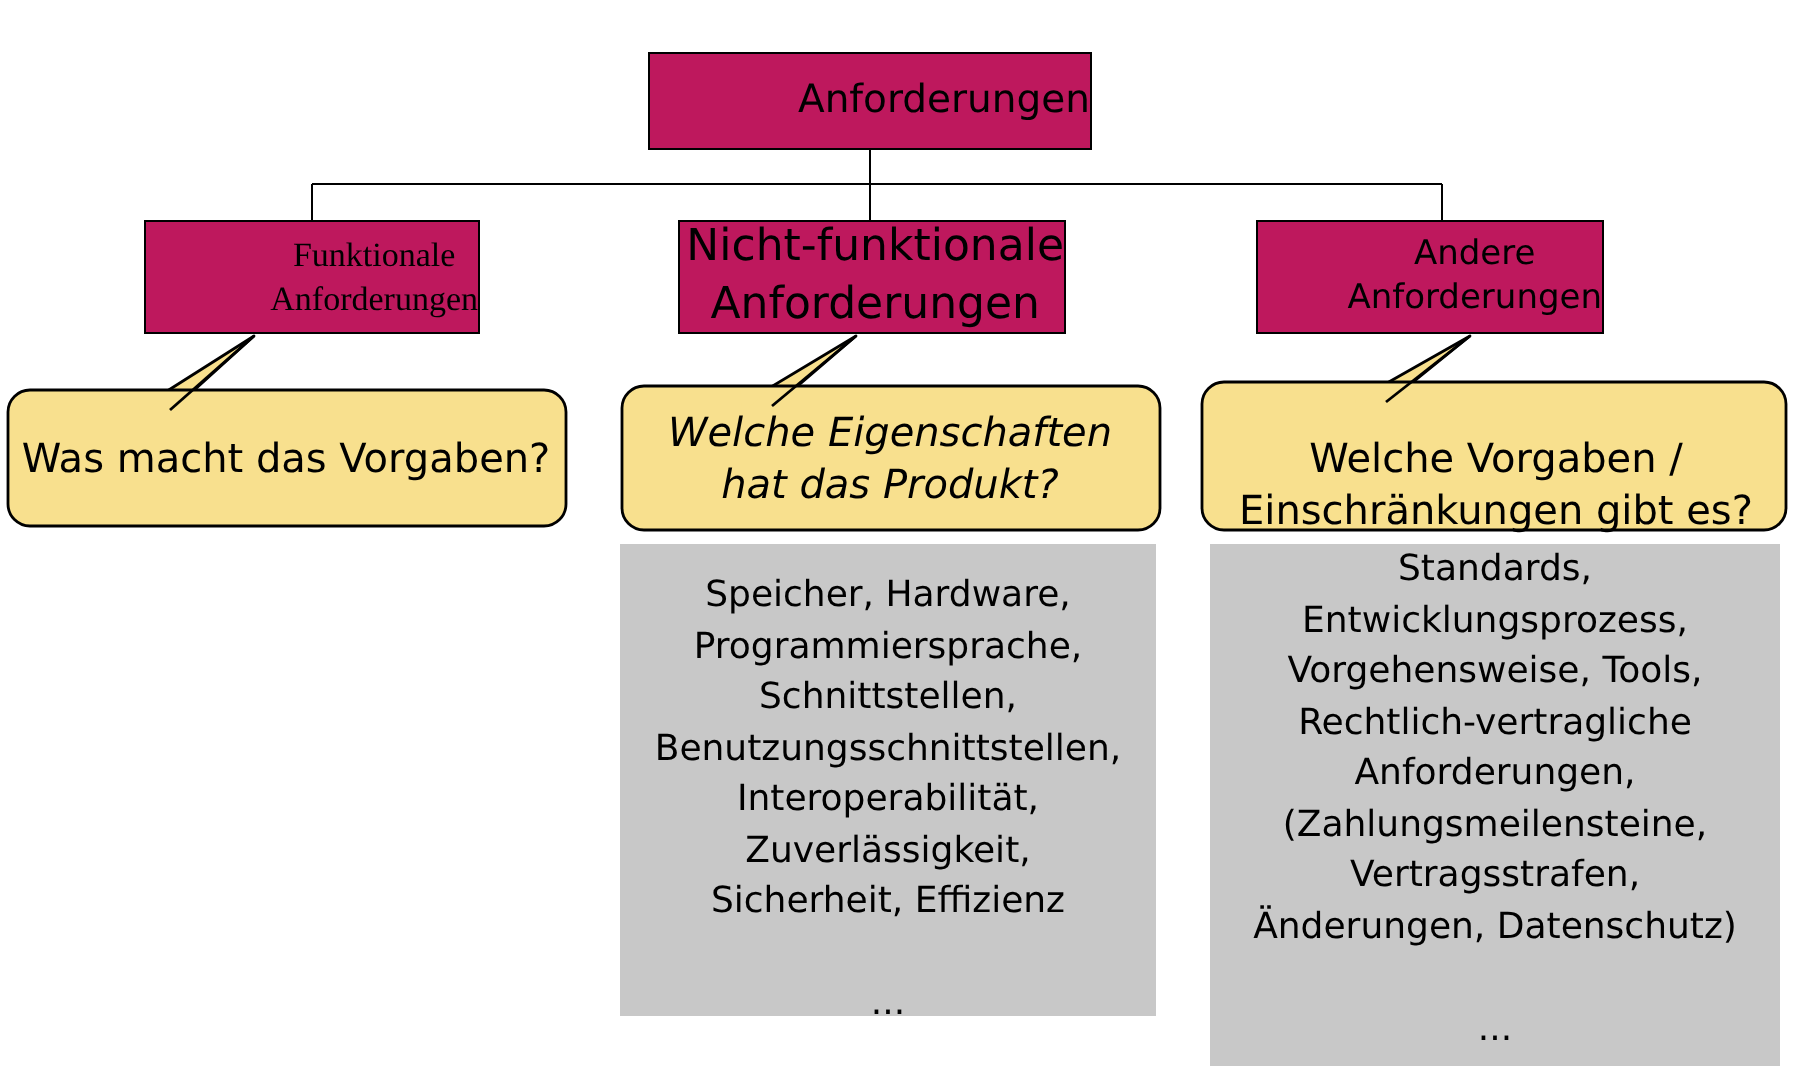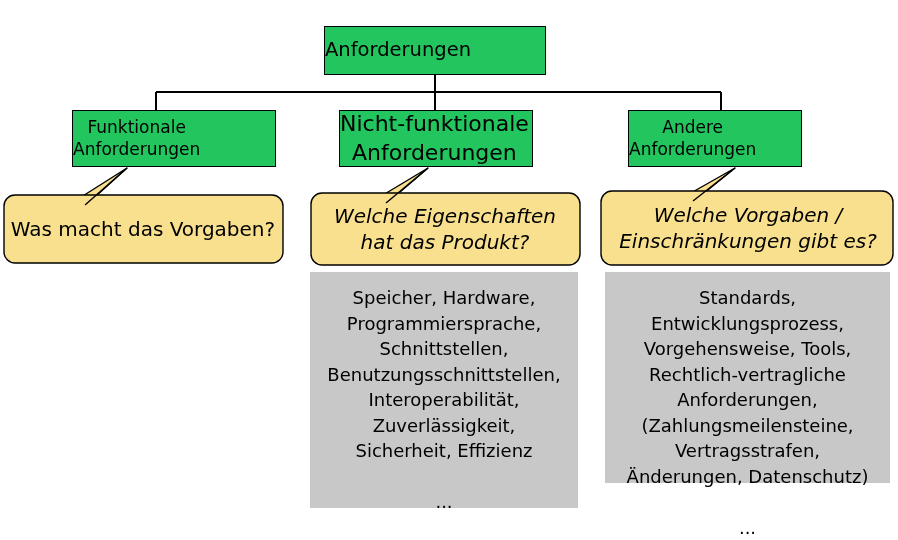--- a/index.html
+++ b/index.html
@@ -19,45 +19,46 @@
     position: absolute;
     left: 0;
     top: 0;
     width: 898px;
     height: 540px;
   }
   .node-box {
     position: absolute;
     box-sizing: border-box;
     border: 1.4px solid #000000;
-    background: #22c55e;
+    background: #be185d;
     display: flex;
     align-items: center;
-    justify-content: flex-start;
+    justify-content: flex-end;
     text-align: center;
     line-height: 1.28;
     z-index: 3;
   }
   .node-text {
     display: block;
     white-space: pre-line;
   }
   #root-node {
     left: 324px;
     top: 26px;
     width: 222px;
     height: 49px;
     font-size: 19.5px;
   }
   #node-functional {
     left: 72px;
     top: 110px;
-    width: 204px;
+    width: 168px;
     height: 57px;
     font-size: 17px;
+    font-family: Liberation Serif, serif;
   }
   #node-nonfunctional {
     left: 339px;
     top: 110px;
     width: 194px;
     height: 57px;
     font-size: 22px;
   }
   #node-other {
     left: 628px;
@@ -88,25 +89,24 @@
   #callout-text-2 {
     left: 314px;
     top: 196px;
     width: 262px;
     height: 66px;
     font-size: 20px;
     font-style: italic;
   }
   #callout-text-3 {
     left: 604px;
-    top: 194px;
+    top: 208px;
     width: 288px;
     height: 68px;
     font-size: 20px;
-    font-style: italic;
   }
 
   .detail-box {
     position: absolute;
     box-sizing: border-box;
     background: #c8c8c8;
     display: flex;
     align-items: flex-start;
     justify-content: center;
     text-align: center;
@@ -119,23 +119,22 @@
     top: 272px;
     width: 268px;
     height: 236px;
     font-size: 18px;
     padding-top: 13px;
   }
   #detail-box-other {
     left: 605px;
     top: 272px;
     width: 285px;
-    height: 211px;
+    height: 261px;
     font-size: 18px;
-    padding-top: 13px;
   }
 </style>
 </head>
 <body>
 
 <svg id="diagram-canvas" viewBox="0 0 898 540" xmlns="http://www.w3.org/2000/svg">
 
   <g stroke="#000000" stroke-width="1.4" fill="none" shape-rendering="crispEdges">
     <line x1="435" y1="75" x2="435" y2="92"></line>
     <line x1="156" y1="92" x2="721" y2="92"></line>

